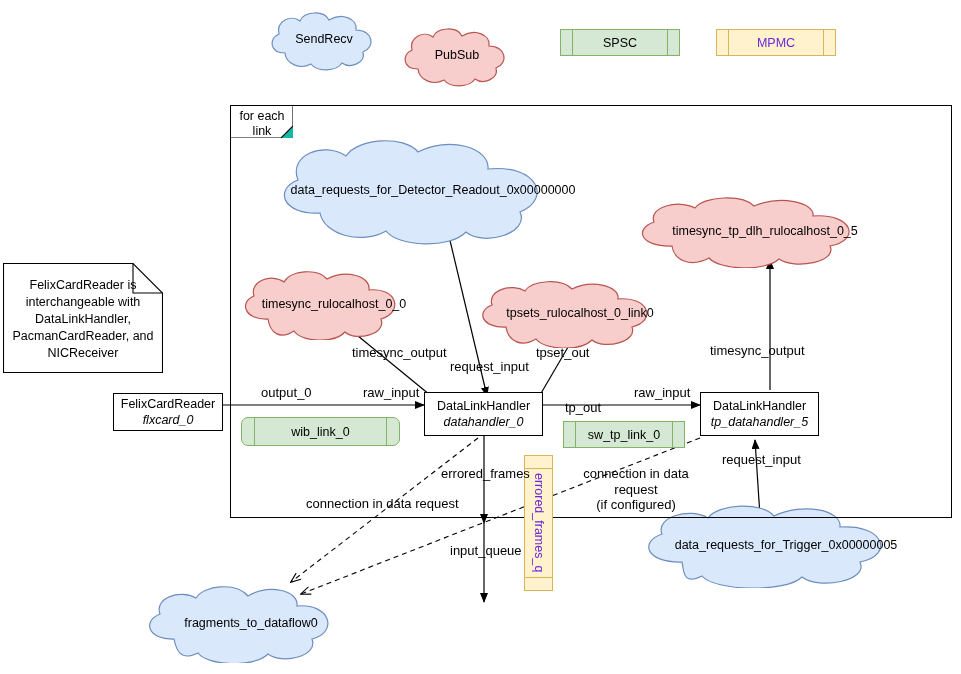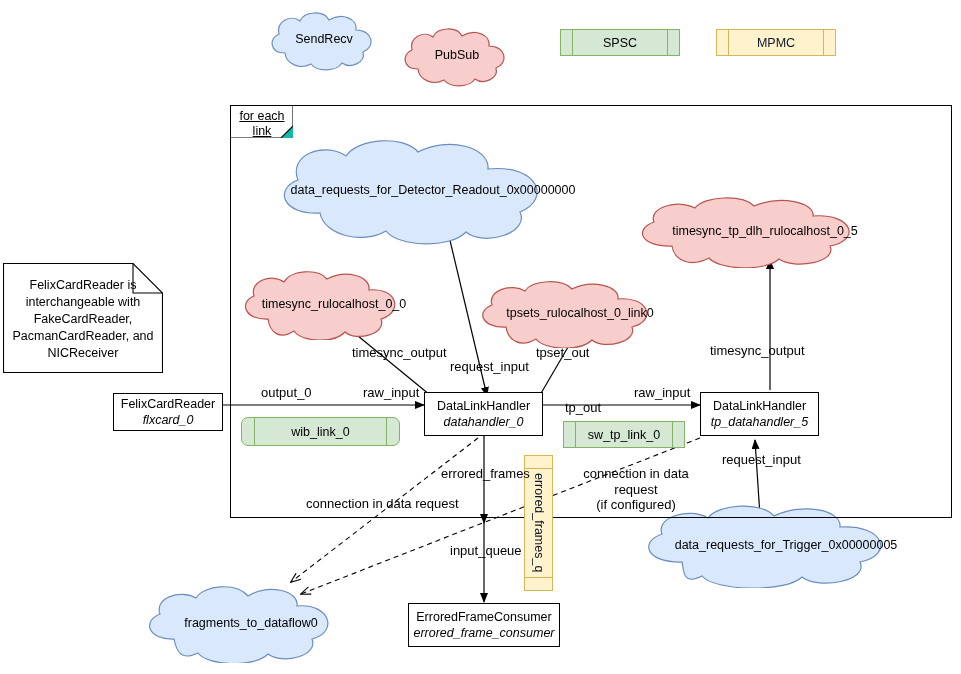--- a/index.html
+++ b/index.html
@@ -57,40 +57,39 @@
     display:flex;align-items:center;justify-content:center;
     font-size:12.5px;
     position:absolute;
     z-index:5;
   }
   .queue .qlabel{position:relative;z-index:2;white-space:nowrap;}
   .queue .qdiv{position:absolute;top:0;bottom:0;width:0;border-left:1px solid currentColor;}
   .q-green{background:#d5e8d4;border:1px solid #82b366;color:#82b366;}
   .q-green .qlabel{color:#000;}
   .q-yellow{background:#fff2cc;border:1px solid #d6b656;color:#d6b656;}
-  .q-yellow .qlabel{color:#0f172a;}
+  .q-yellow .qlabel{color:#6d28d9;}
 
   .queue-v{flex-direction:column;}
   .queue-v .qdiv{left:0;right:0;top:auto;bottom:auto;width:auto;height:0;border-left:none;border-top:1px solid currentColor;}
   .queue-v .qlabel{
     writing-mode:vertical-rl;
     text-orientation:mixed;
     white-space:nowrap;
   }
 
   
   #container-box{
     border:1px solid #000000;
     background:transparent;
     z-index:1;
   }
   #container-tab{
     z-index:2;
     background:#14b8a6;
-    text-decoration:underline;
   }
   #container-tab .tab-svg{position:absolute;left:0;top:0;}
   #container-tab .tab-label{
     position:relative;z-index:2;
     font-size:12.5px;line-height:1.2;
     text-align:center;
     padding-top:3px;
   }
 
   
@@ -195,21 +194,21 @@
       <div>for each</div>
       <div>link</div>
     </div>
   </div>
 
   <div class="node" id="note-felix" style="left:3px;top:263px;width:160px;height:110px;">
     <svg class="note-svg" width="160" height="110" viewBox="0 0 160 110">
       <path d="M0.5,0.5 L130,0.5 L159.5,30 L159.5,109.5 L0.5,109.5 Z" fill="#ffffff" stroke="#000" stroke-width="1.1"></path>
       <path d="M130,0.5 L130,30 L159.5,30" fill="none" stroke="#000" stroke-width="1.1"></path>
     </svg>
-    <div class="note-text">FelixCardReader is interchangeable with FakeCardReader, PacmanCardReader, and NICReceiver</div>
+    <div class="note-text">FelixCardReader is interchangeable with DataLinkHandler, PacmanCardReader, and NICReceiver</div>
   </div>
 
   <div class="node cloud cloud-blue" style="left:262px;top:137px;width:342px;height:108px;">
     <svg class="cloud-svg" viewBox="0 0 342 108" preserveAspectRatio="none">
       <path d="M58,76 C20,78 12,52 36,43 C26,18 62,4 84,19 C96,1 142,-2 156,15 C186,-1 228,10 226,32
                C276,27 290,62 258,75 C268,96 222,110 204,95 C188,112 136,110 124,94 C100,108 62,98 58,76 Z" fill="#dae8fc" stroke="#6c8ebf" stroke-width="1.2"></path>
     </svg>
     <span class="cloud-label">data_requests_for_Detector_Readout_0x00000000</span>
   </div>
 
@@ -281,24 +280,20 @@
   <div class="node procbox" style="left:424px;top:392px;width:119px;height:44px;">
     <span>DataLinkHandler</span>
     <span class="sub">datahandler_0</span>
   </div>
 
   <div class="node procbox" style="left:700px;top:392px;width:119px;height:44px;">
     <span>DataLinkHandler</span>
     <span class="sub">tp_datahandler_5</span>
   </div>
 
-  <div class="node procbox" style="left:408px;top:603px;width:152px;height:44px;">
-    <span>ErroredFrameConsumer</span>
-    <span class="sub">errored_frame_consumer</span>
-  </div>
 
   <div class="edge-label" style="left:261px;top:385px;">output_0</div>
   <div class="edge-label" style="left:363px;top:385px;">raw_input</div>
   <div class="edge-label" style="left:352px;top:345px;">timesync_output</div>
   <div class="edge-label" style="left:450px;top:359px;">request_input</div>
   <div class="edge-label" style="left:536px;top:345px;">tpset_out</div>
   <div class="edge-label" style="left:565px;top:385px;margin-top:15px;">tp_out</div>
   <div class="edge-label" style="left:634px;top:385px;">raw_input</div>
   <div class="edge-label" style="left:710px;top:343px;">timesync_output</div>
   <div class="edge-label" style="left:722px;top:452px;">request_input</div>

